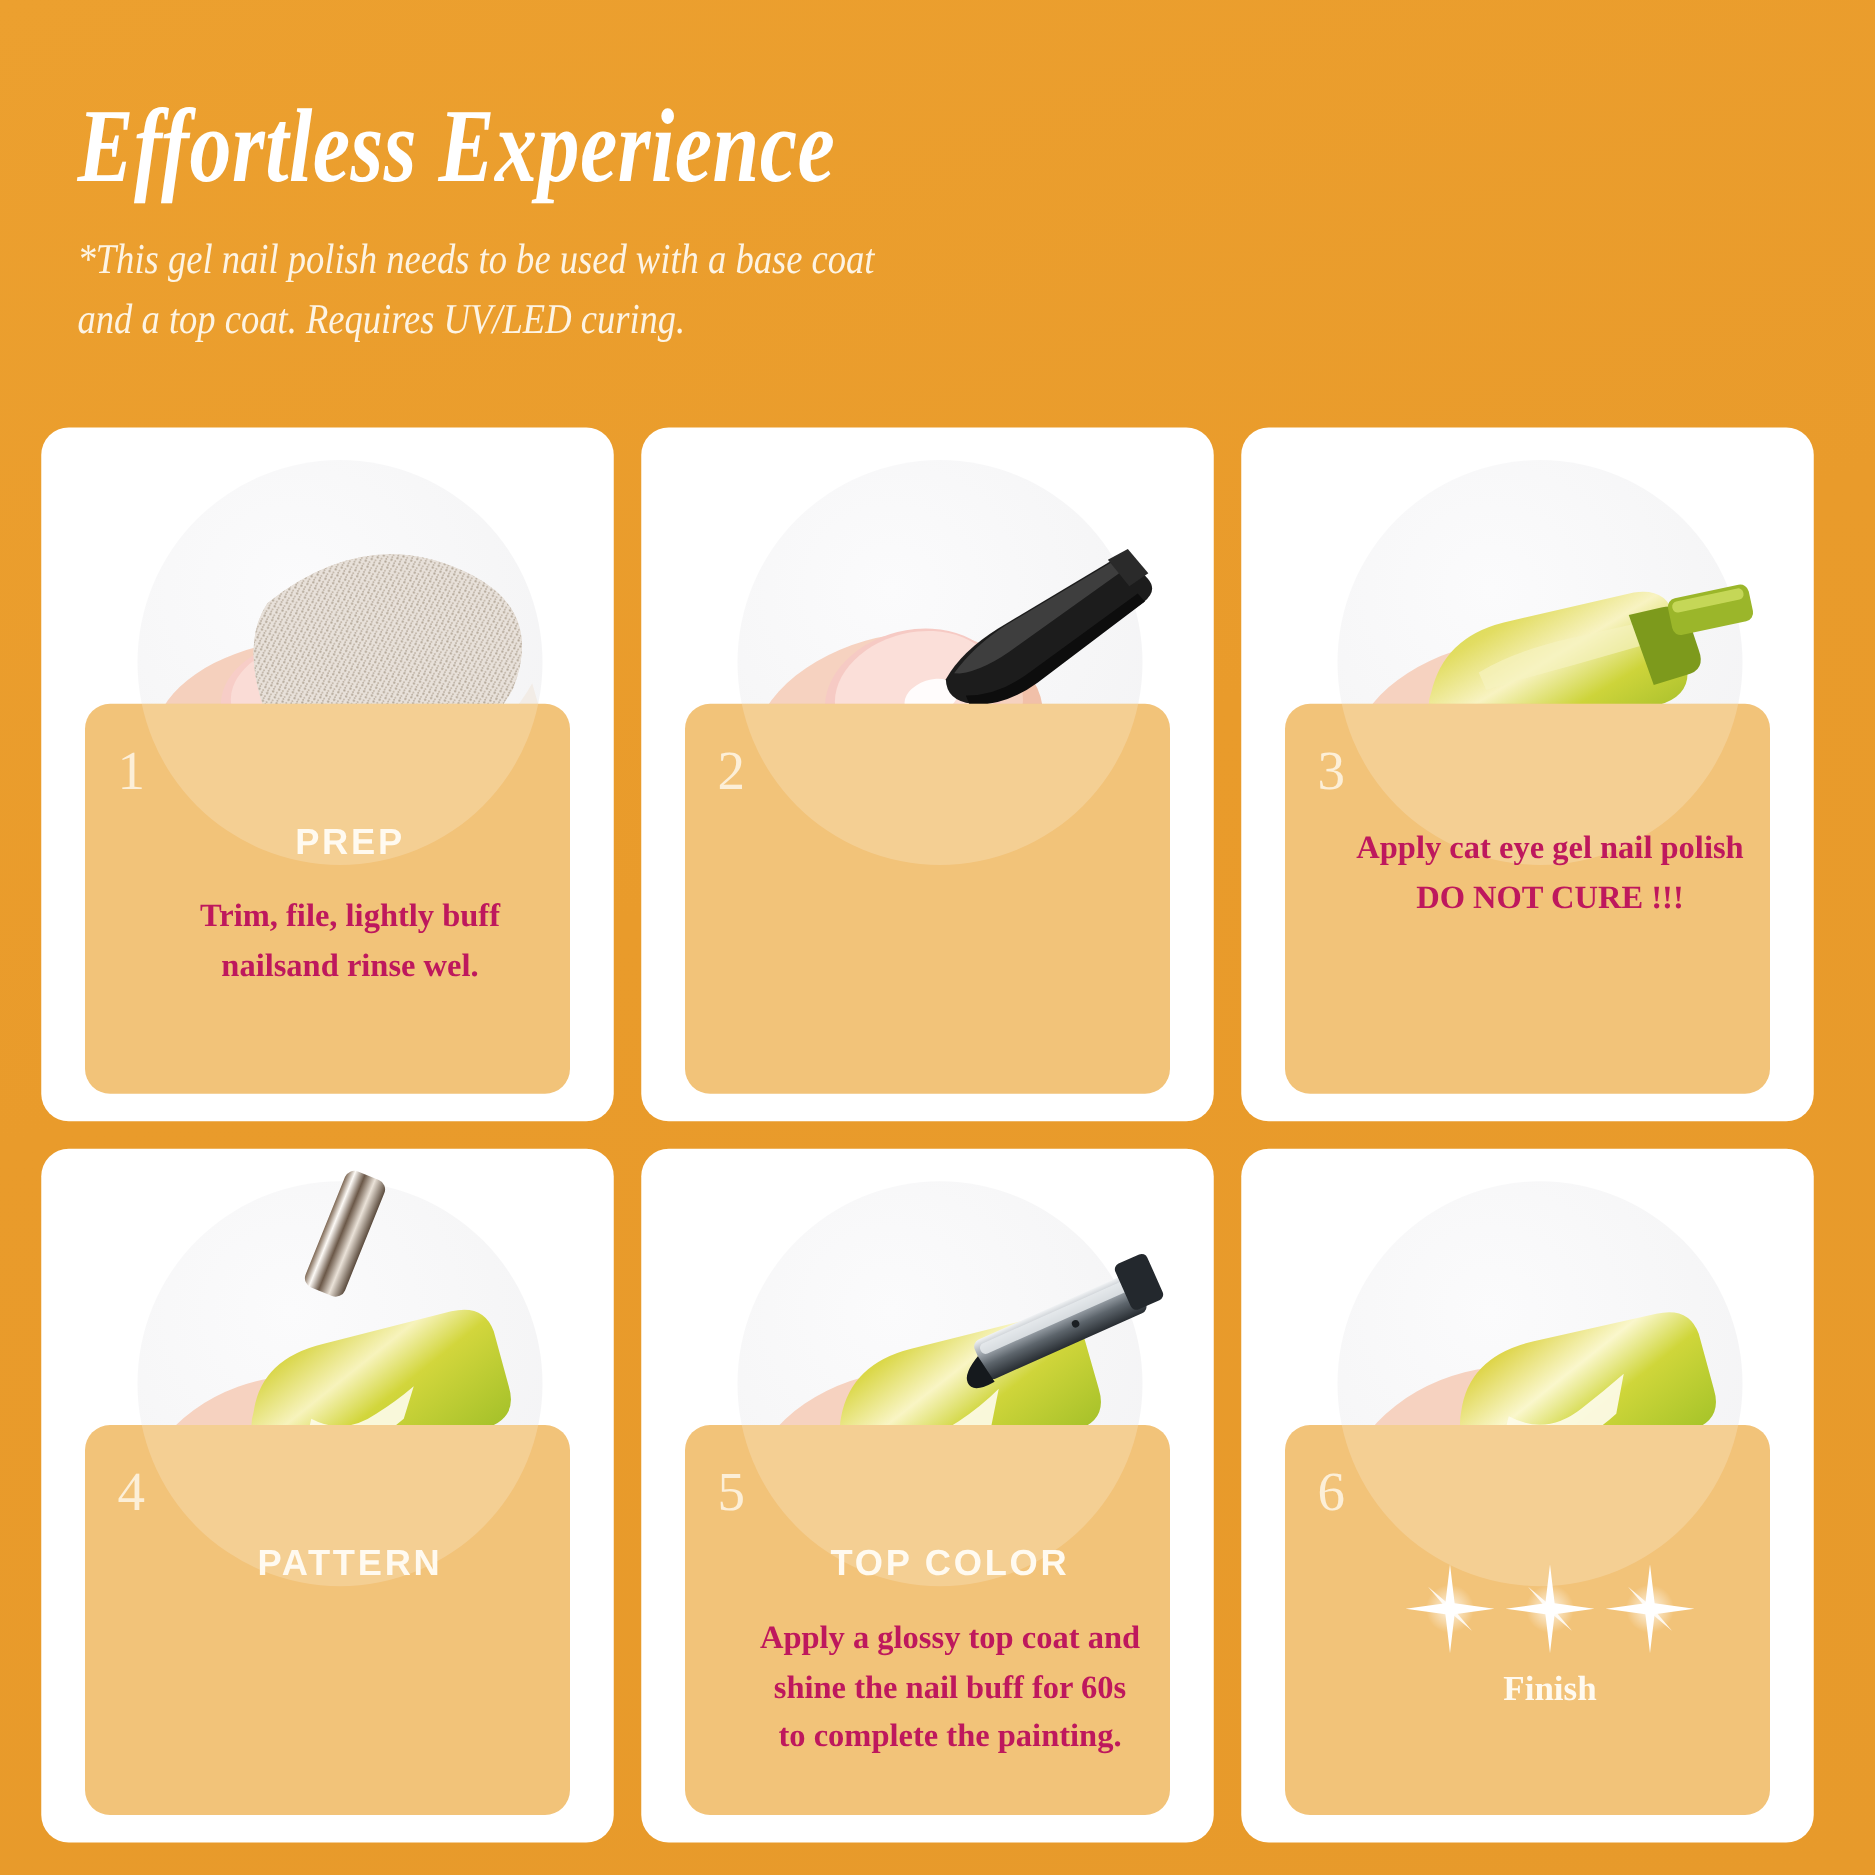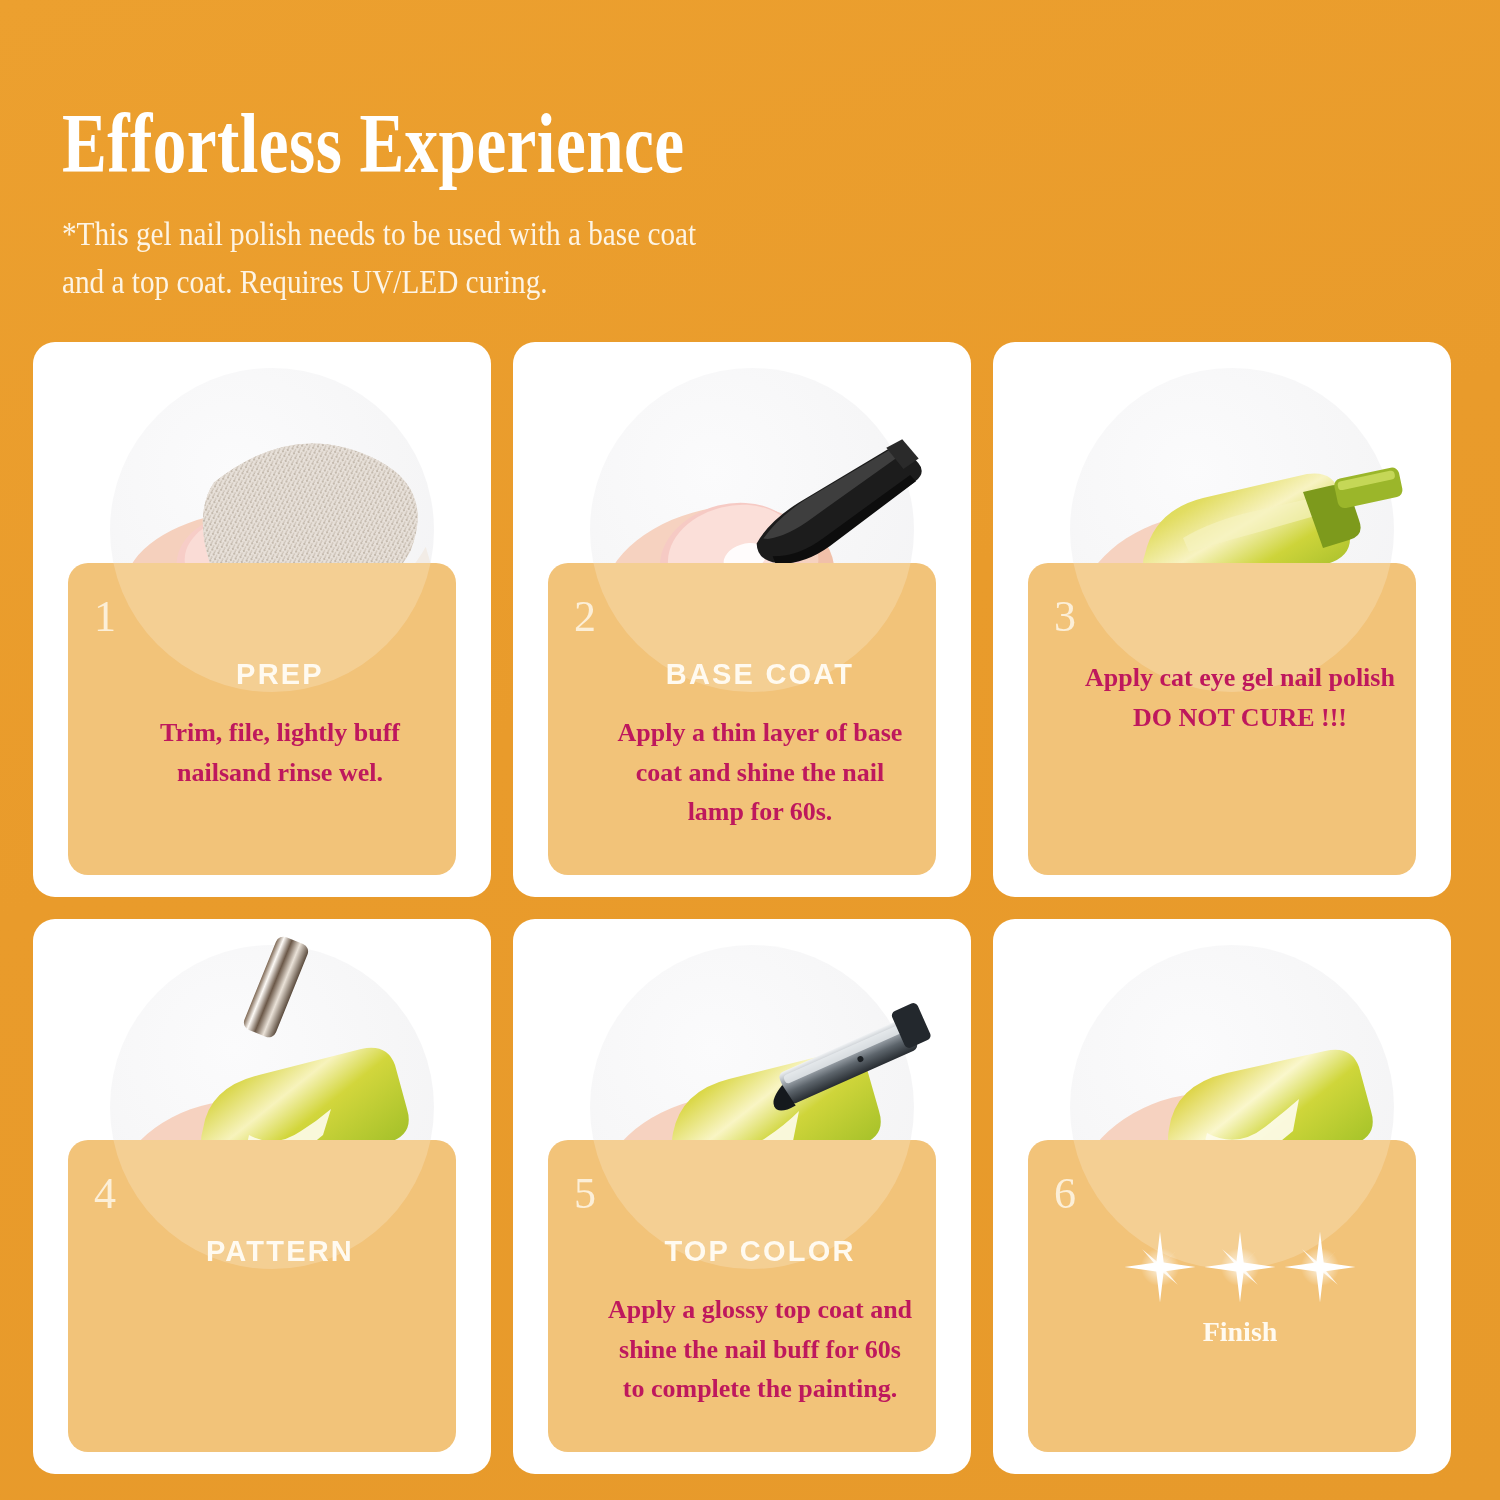--- a/index.html
+++ b/index.html
@@ -10,21 +10,22 @@
     overflow: hidden;
   }
 
   body {
     background: linear-gradient(160deg, #eca02f 0%, #e99b2b 45%, #e79a2b 100%);
     font-family: "Liberation Sans", sans-serif;
   }
 
   
   .header {
-    padding: 104px 0 0 62px;
+    padding: 78px 0 0 62px;
+    font-style: italic;
   }
 
   .page-title {
     font-family: "Liberation Serif", serif;
     font-weight: bold;
     font-size: 84px;
     line-height: 0.95;
     color: #ffffff;
     letter-spacing: 0.5px;
     transform: scaleX(0.80);
@@ -132,21 +133,21 @@
   .step-desc {
     font-family: "Liberation Serif", serif;
     font-weight: bold;
     font-size: 26px;
     line-height: 1.52;
     color: #be185d;
     white-space: pre-line;
   }
 
   
-  .panel-body.finish { top: 88px; }
+  .panel-body.finish { top: 108px; }
 
   .sparkles {
     display: flex;
     justify-content: center;
     align-items: center;
     gap: 6px;
     height: 78px;
     margin-bottom: 10px;
   }
 
@@ -230,26 +231,20 @@
           <path d="M236 178 q20 -16 54 -22 l102 -16 q14 -2 18 8 l6 16 q4 12 -10 16 l-104 26 q-32 8 -54 -2 q-18 -10 -12 -26 z" fill="#1c1c1c"></path>
           <path d="M244 176 q22 -14 52 -20 l98 -15 l4 10 l-100 24 q-30 8 -50 3 z" fill="#3e3e3e"></path>
           <path d="M392 138 l18 -2 l8 24 l-18 4 z" fill="#2a2a2a"></path>
           <path d="M246 196 q24 10 54 2 l104 -26 l3 8 l-104 28 q-32 8 -57 -4 z" fill="#0d0d0d"></path>
         </g>
       </svg>
     </div>
     <div class="panel">
       <div class="panel-circle-tint"></div>
       <div class="step-number">2</div>
-      <div class="panel-body">
-        <div class="step-title">BASE COAT</div>
-        <div class="step-desc">Apply a thin layer of base
-coat and shine the nail
-lamp for 60s.</div>
-      </div>
     </div>
   </div>
 
   <div class="card">
     <div class="photo-circle"></div>
     <div class="photo">
       <svg width="458" height="430" viewBox="0 0 458 430">
         <defs>
           <linearGradient id="gel3" x1="0" y1="0" x2="1" y2="1">
             <stop offset="0%" stop-color="#c8d63a"></stop>

